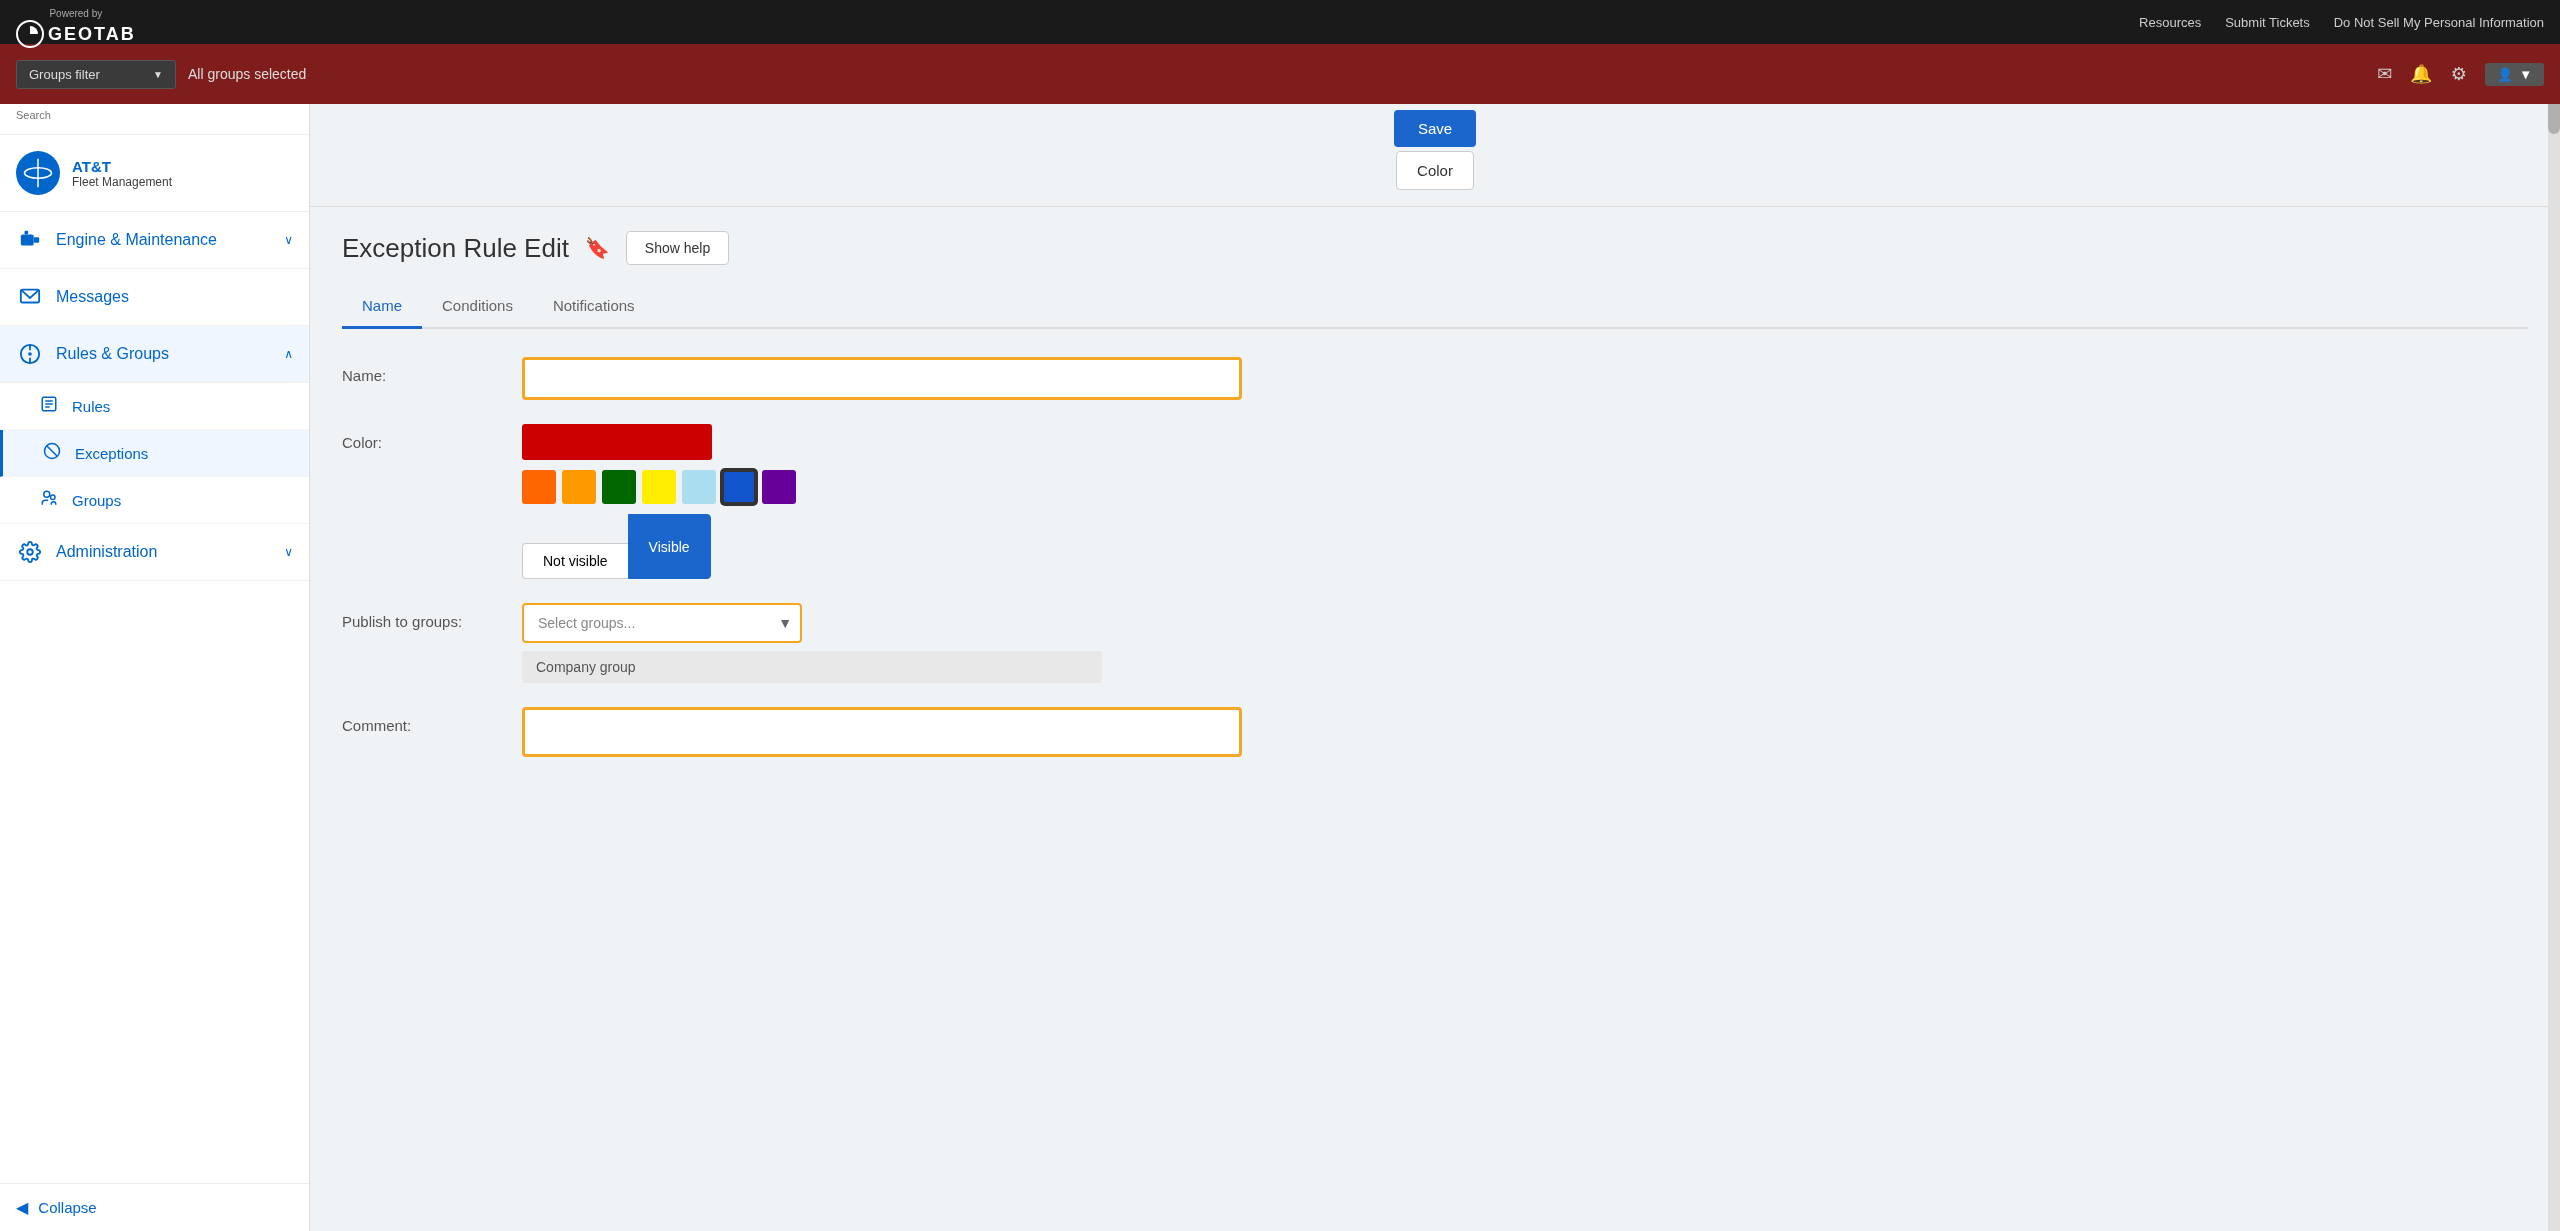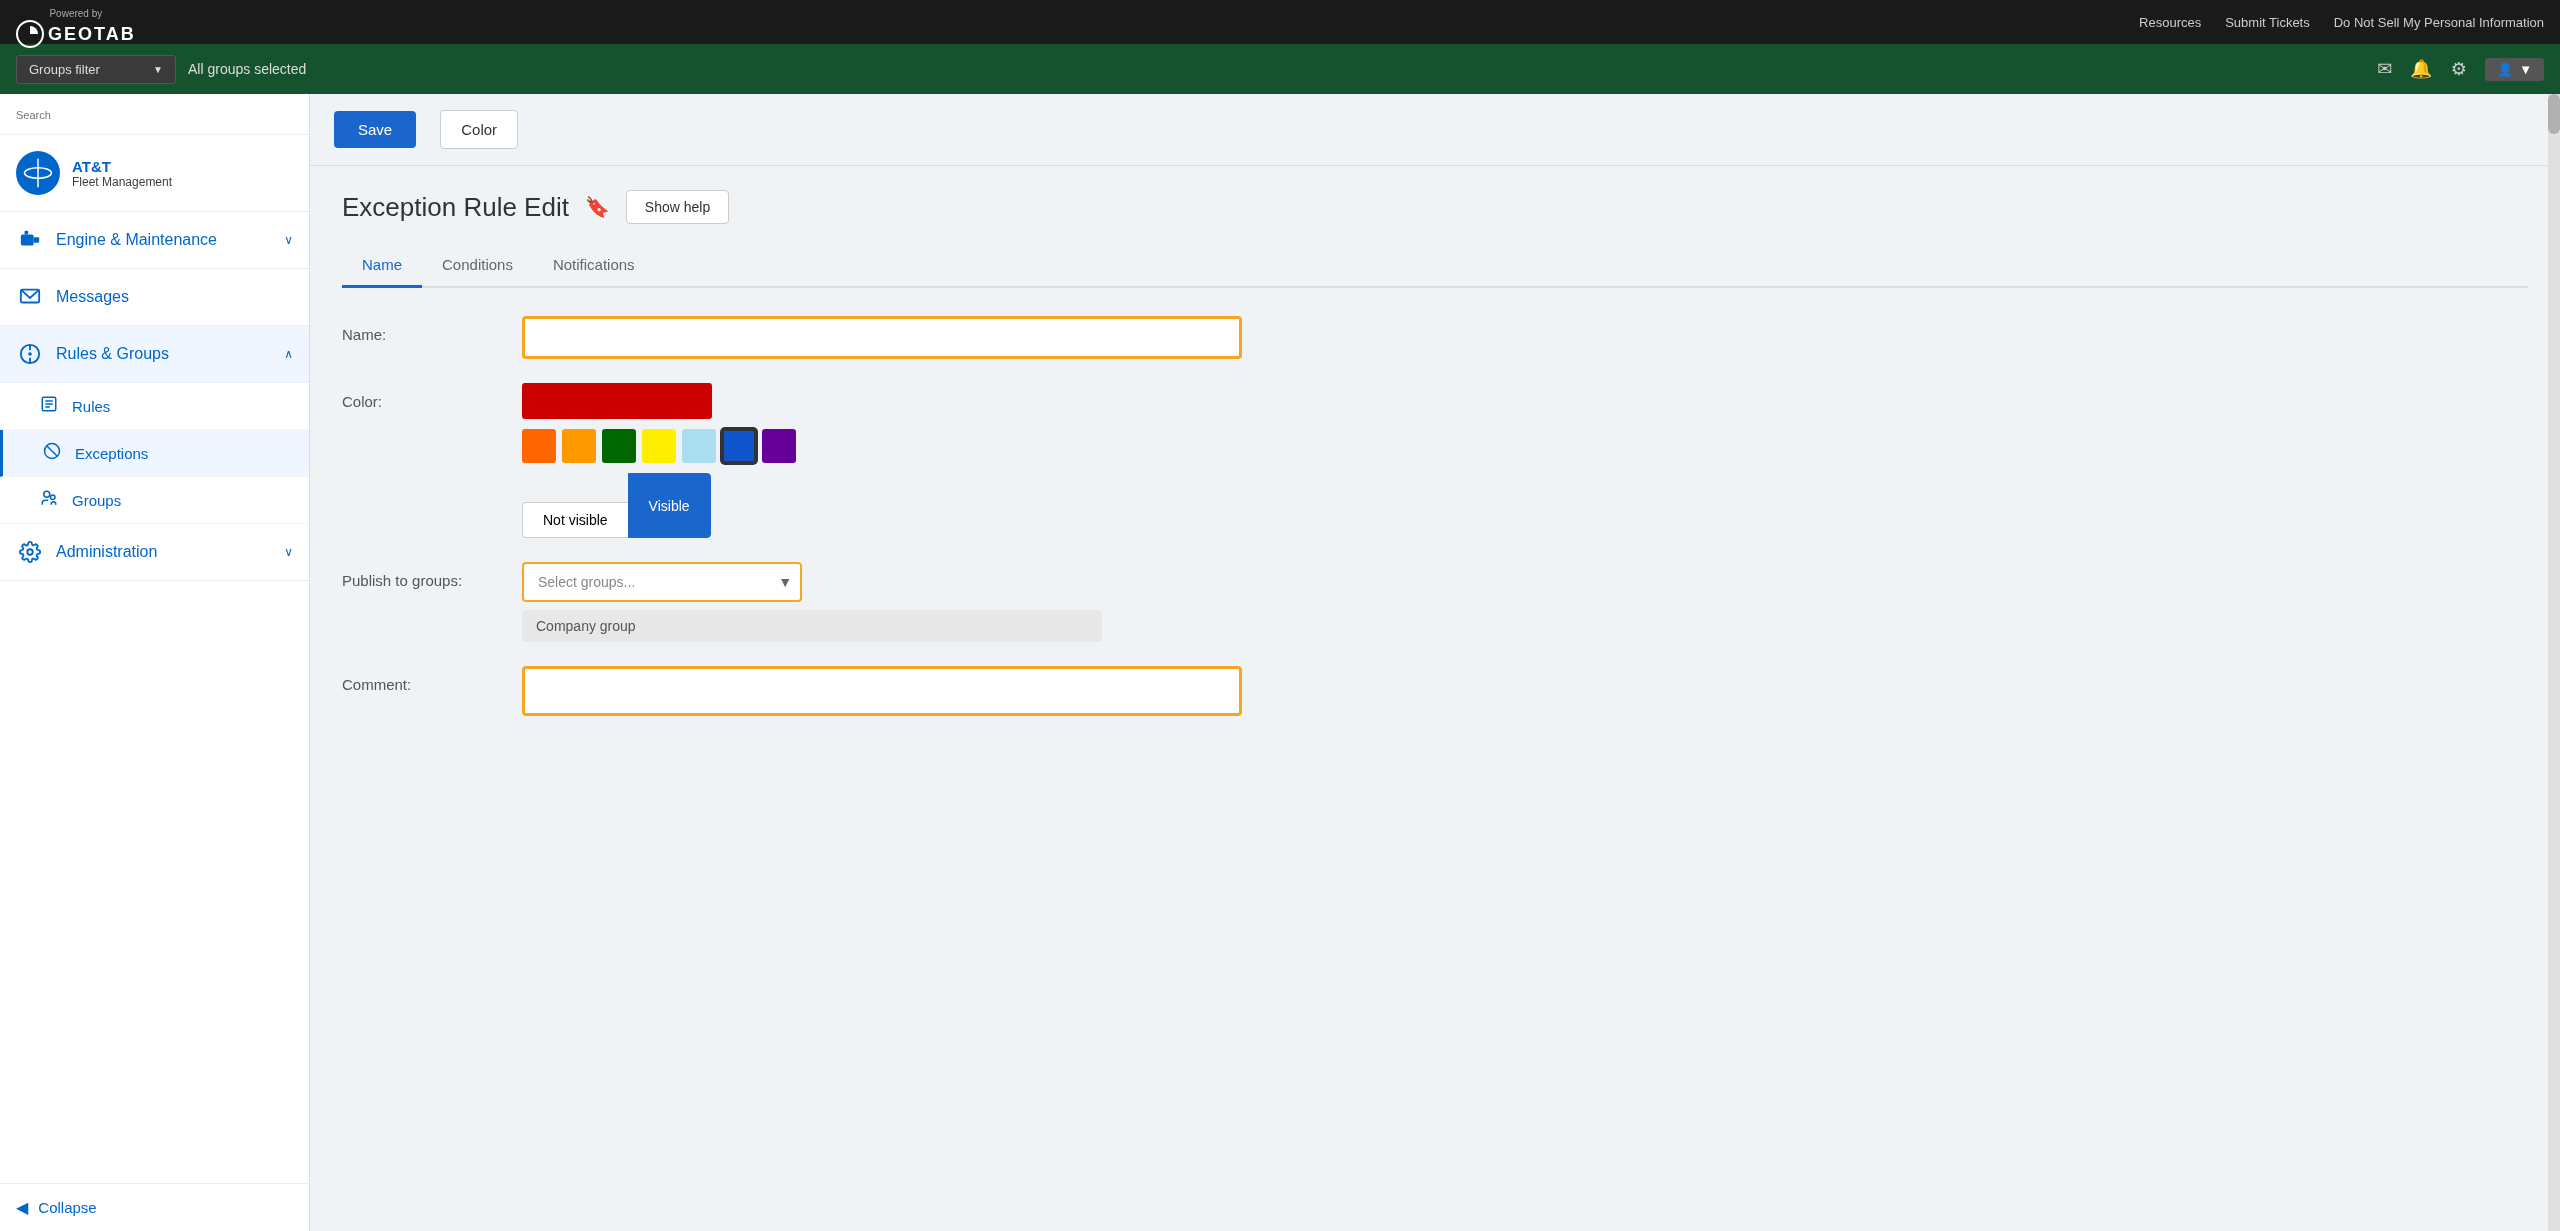--- a/index.html
+++ b/index.html
@@ -34,22 +34,22 @@
       gap: 24px;
     }
     .top-bar-links a {
       color: #ccc;
       text-decoration: none;
       font-size: 13px;
     }
 
     
     .filter-bar {
-      background: #14532d;
-      height: 50px;
+      background: #7f1d1d;
+      height: 60px;
       display: flex;
       align-items: center;
       padding: 0 16px;
       gap: 12px;
       position: fixed;
       top: 44px; left: 0; right: 0;
       z-index: 99;
     }
     .groups-filter-btn {
       background: #3a3a3a;
@@ -212,22 +212,23 @@
       background: #f0f3f6;
       position: relative;
     }
 
     
     .content-toolbar {
       background: #f0f3f6;
       padding: 16px 24px;
       display: flex;
       align-items: center;
-      gap: 24px;
+      gap: 4px;
       border-bottom: 1px solid #ddd;
+      flex-direction: column;
     }
     .btn-save {
       background: #1a66cc;
       color: white;
       border: none;
       padding: 10px 24px;
       border-radius: 4px;
       font-size: 15px;
       cursor: pointer;
       font-weight: 500;

